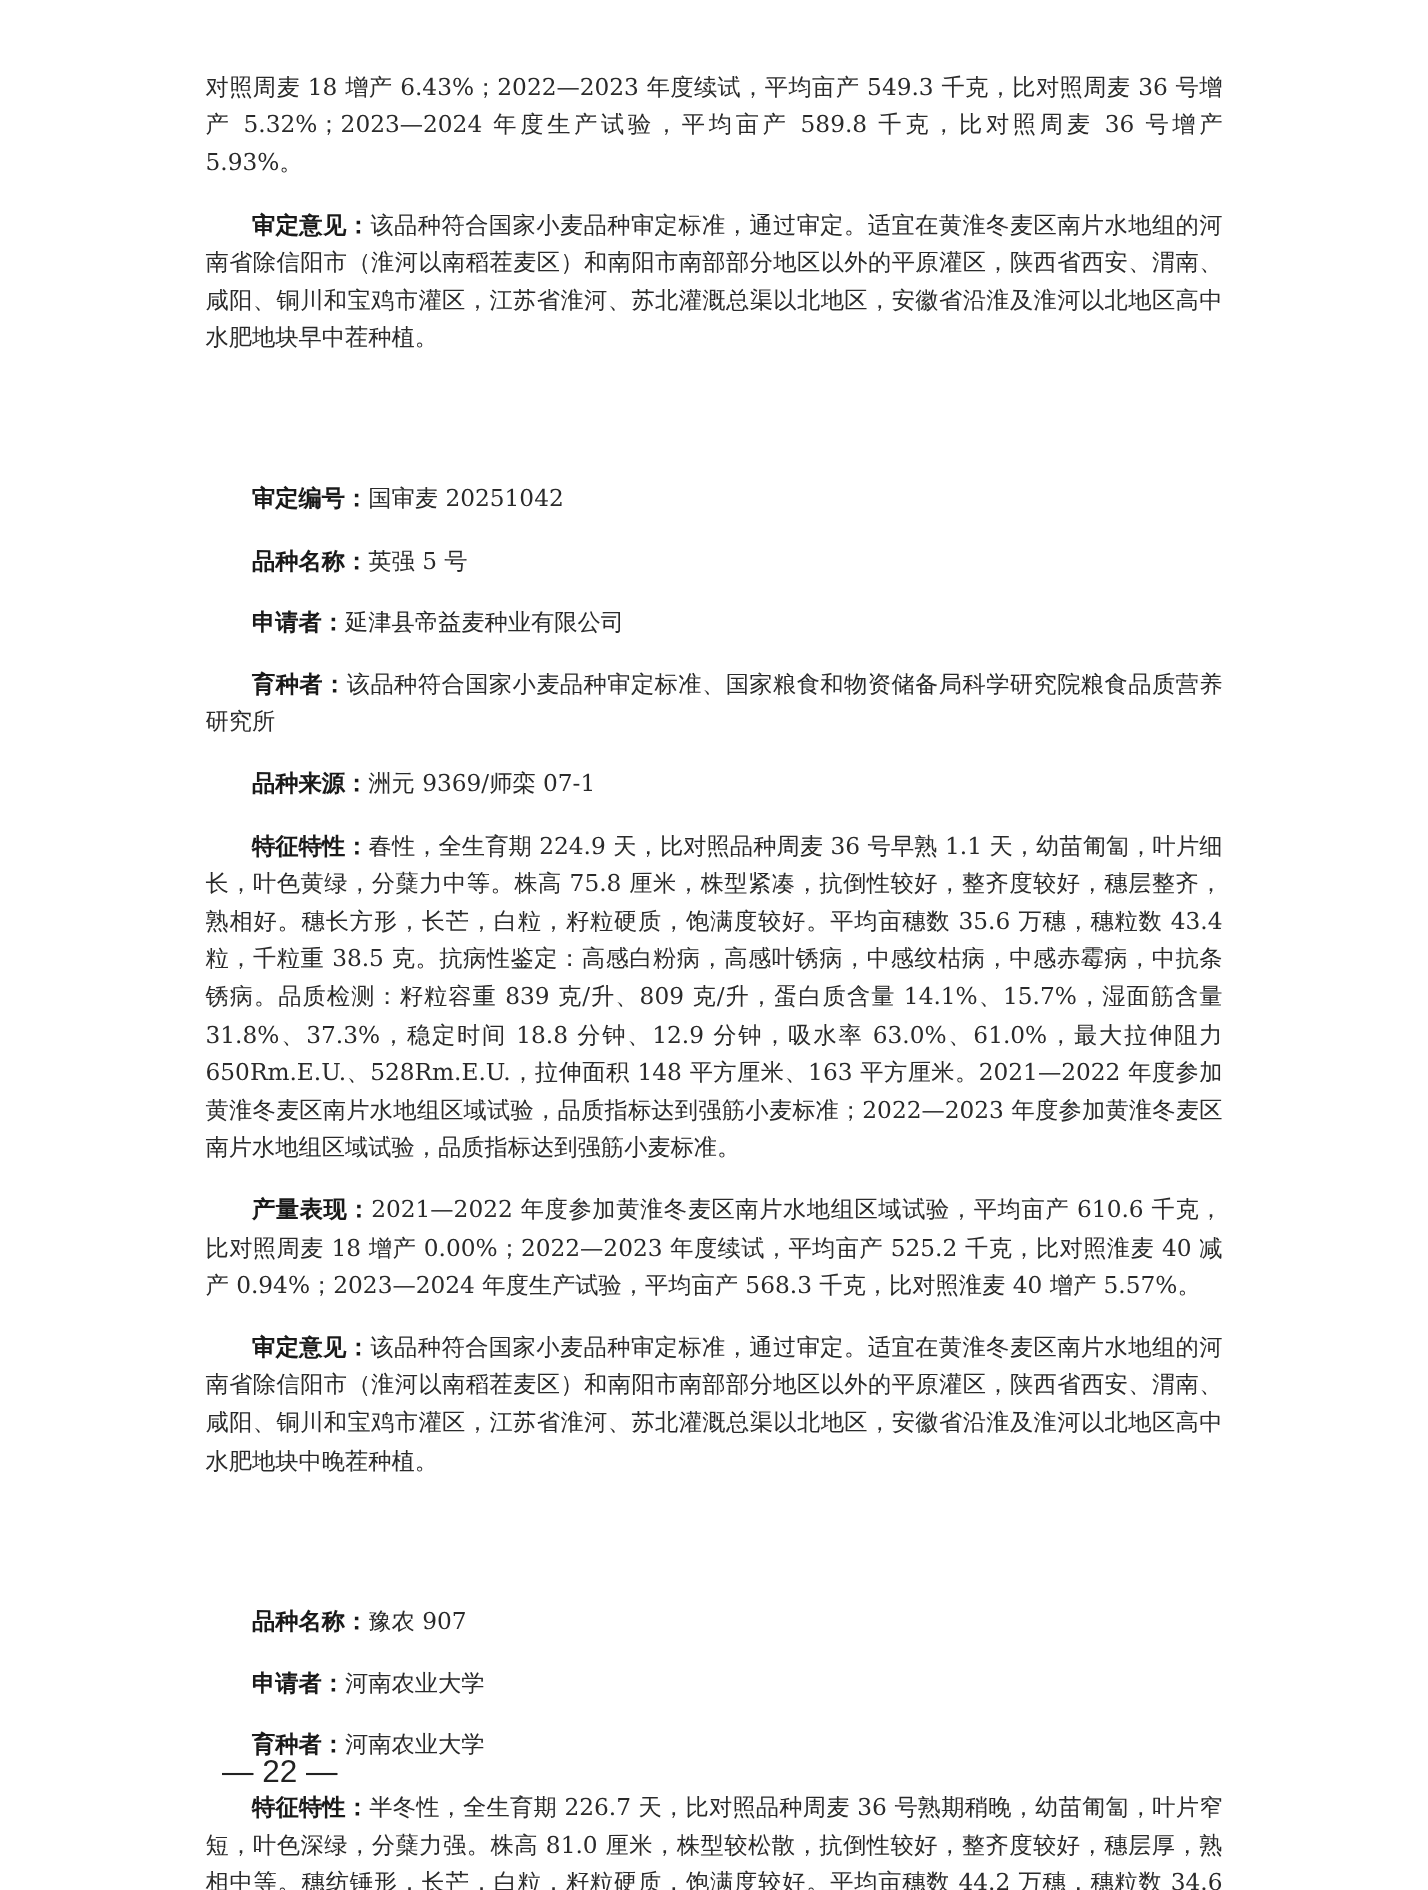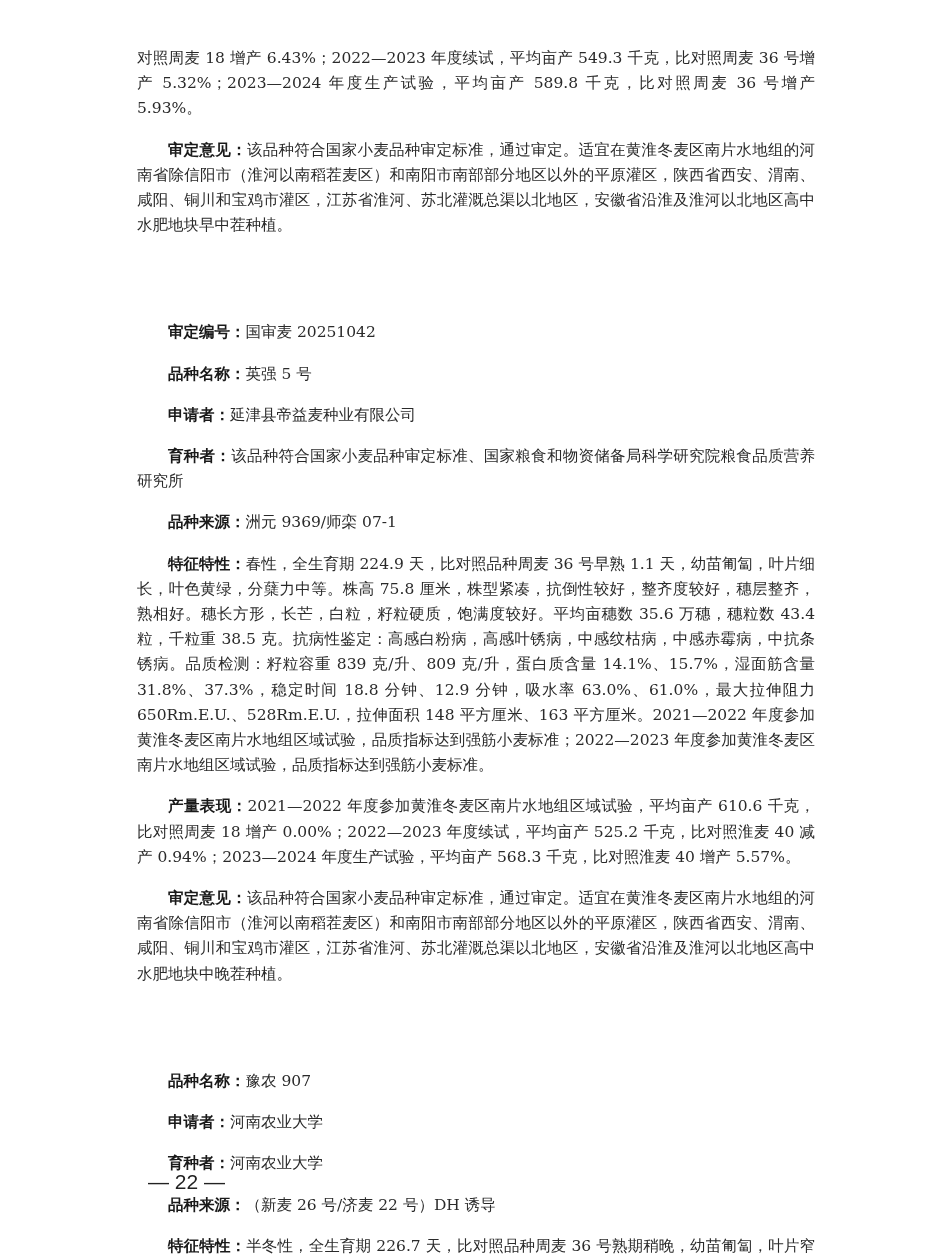--- a/index.html
+++ b/index.html
@@ -40,19 +40,18 @@
     <p class="indent"><span class="label">产量表现：</span><span>2021—2022 年度参加黄淮冬麦区南片水地组区域试验，平均亩产 610.6 千克，比对照周麦 18 增产 0.00%；2022—2023 年度续试，平均亩产 525.2 千克，比对照淮麦 40 减产 0.94%；2023—2024 年度生产试验，平均亩产 568.3 千克，比对照淮麦 40 增产 5.57%。</span></p>
     <p class="indent"><span class="label">审定意见：</span><span>该品种符合国家小麦品种审定标准，通过审定。适宜在黄淮冬麦区南片水地组的河南省除信阳市（淮河以南稻茬麦区）和南阳市南部部分地区以外的平原灌区，陕西省西安、渭南、咸阳、铜川和宝鸡市灌区，江苏省淮河、苏北灌溉总渠以北地区，安徽省沿淮及淮河以北地区高中水肥地块中晚茬种植。</span></p>
   </section>
 
   <div class="gap"></div>
 
   <section>
     <p class="indent"><span class="label">品种名称：</span><span>豫农 907</span></p>
     <p class="indent"><span class="label">申请者：</span><span>河南农业大学</span></p>
     <p class="indent"><span class="label">育种者：</span><span>河南农业大学</span></p>
-    <p class="indent"><span class="label">品种来源：</span><span>（新麦 26 号/济麦 22 号）DH 诱导</span></p>
     <p class="indent"><span class="label">特征特性：</span><span>半冬性，全生育期 226.7 天，比对照品种周麦 36 号熟期稍晚，幼苗匍匐，叶片窄短，叶色深绿，分蘖力强。株高 81.0 厘米，株型较松散，抗倒性较好，整齐度较好，穗层厚，熟相中等。穗纺锤形，长芒，白粒，籽粒硬质，饱满度较好。平均亩穗数 44.2 万穗，穗粒数 34.6 粒，千粒重 43.3 克。抗病性鉴定：高感赤霉病，高感白粉病，高感条锈病，高感叶锈病，中感纹枯病。品质检测：籽粒容重 833 克/升、796 克/升，蛋白质含量 13.3%、13.9%，湿面筋含量 29.1%、</span></p>
   </section>
 
 </div>
 
 <div class="footer">— 22 —</div>
 
 </body></html>

